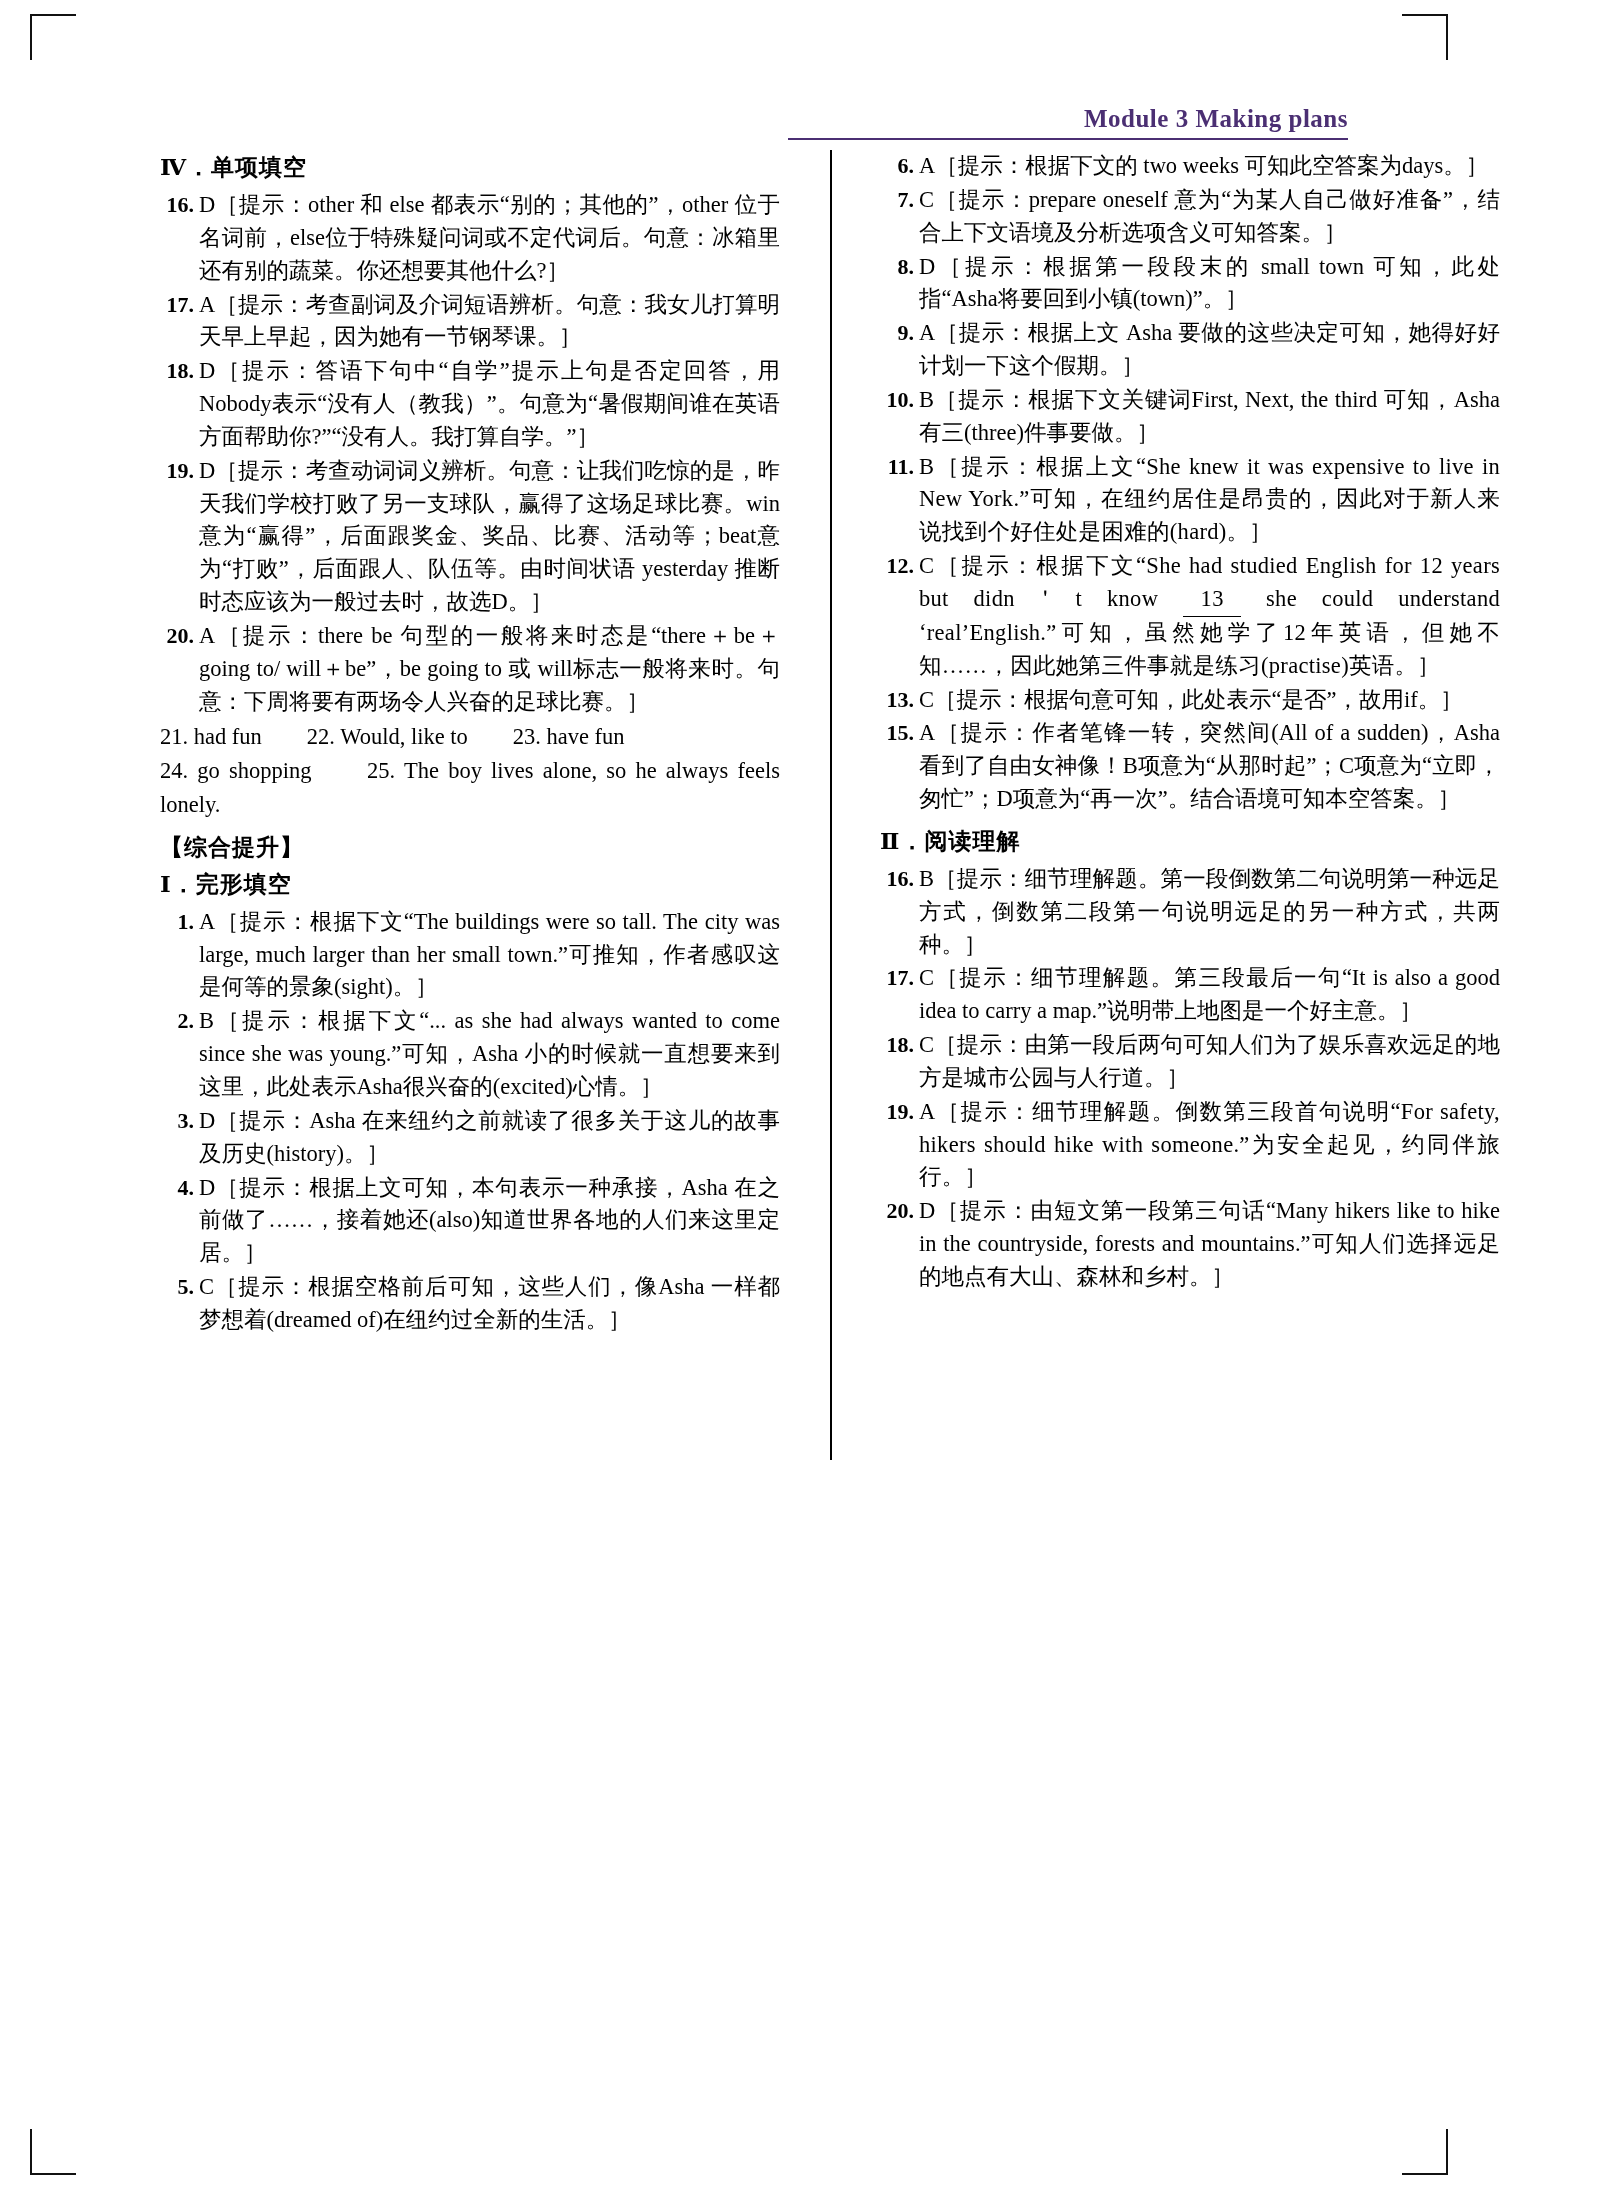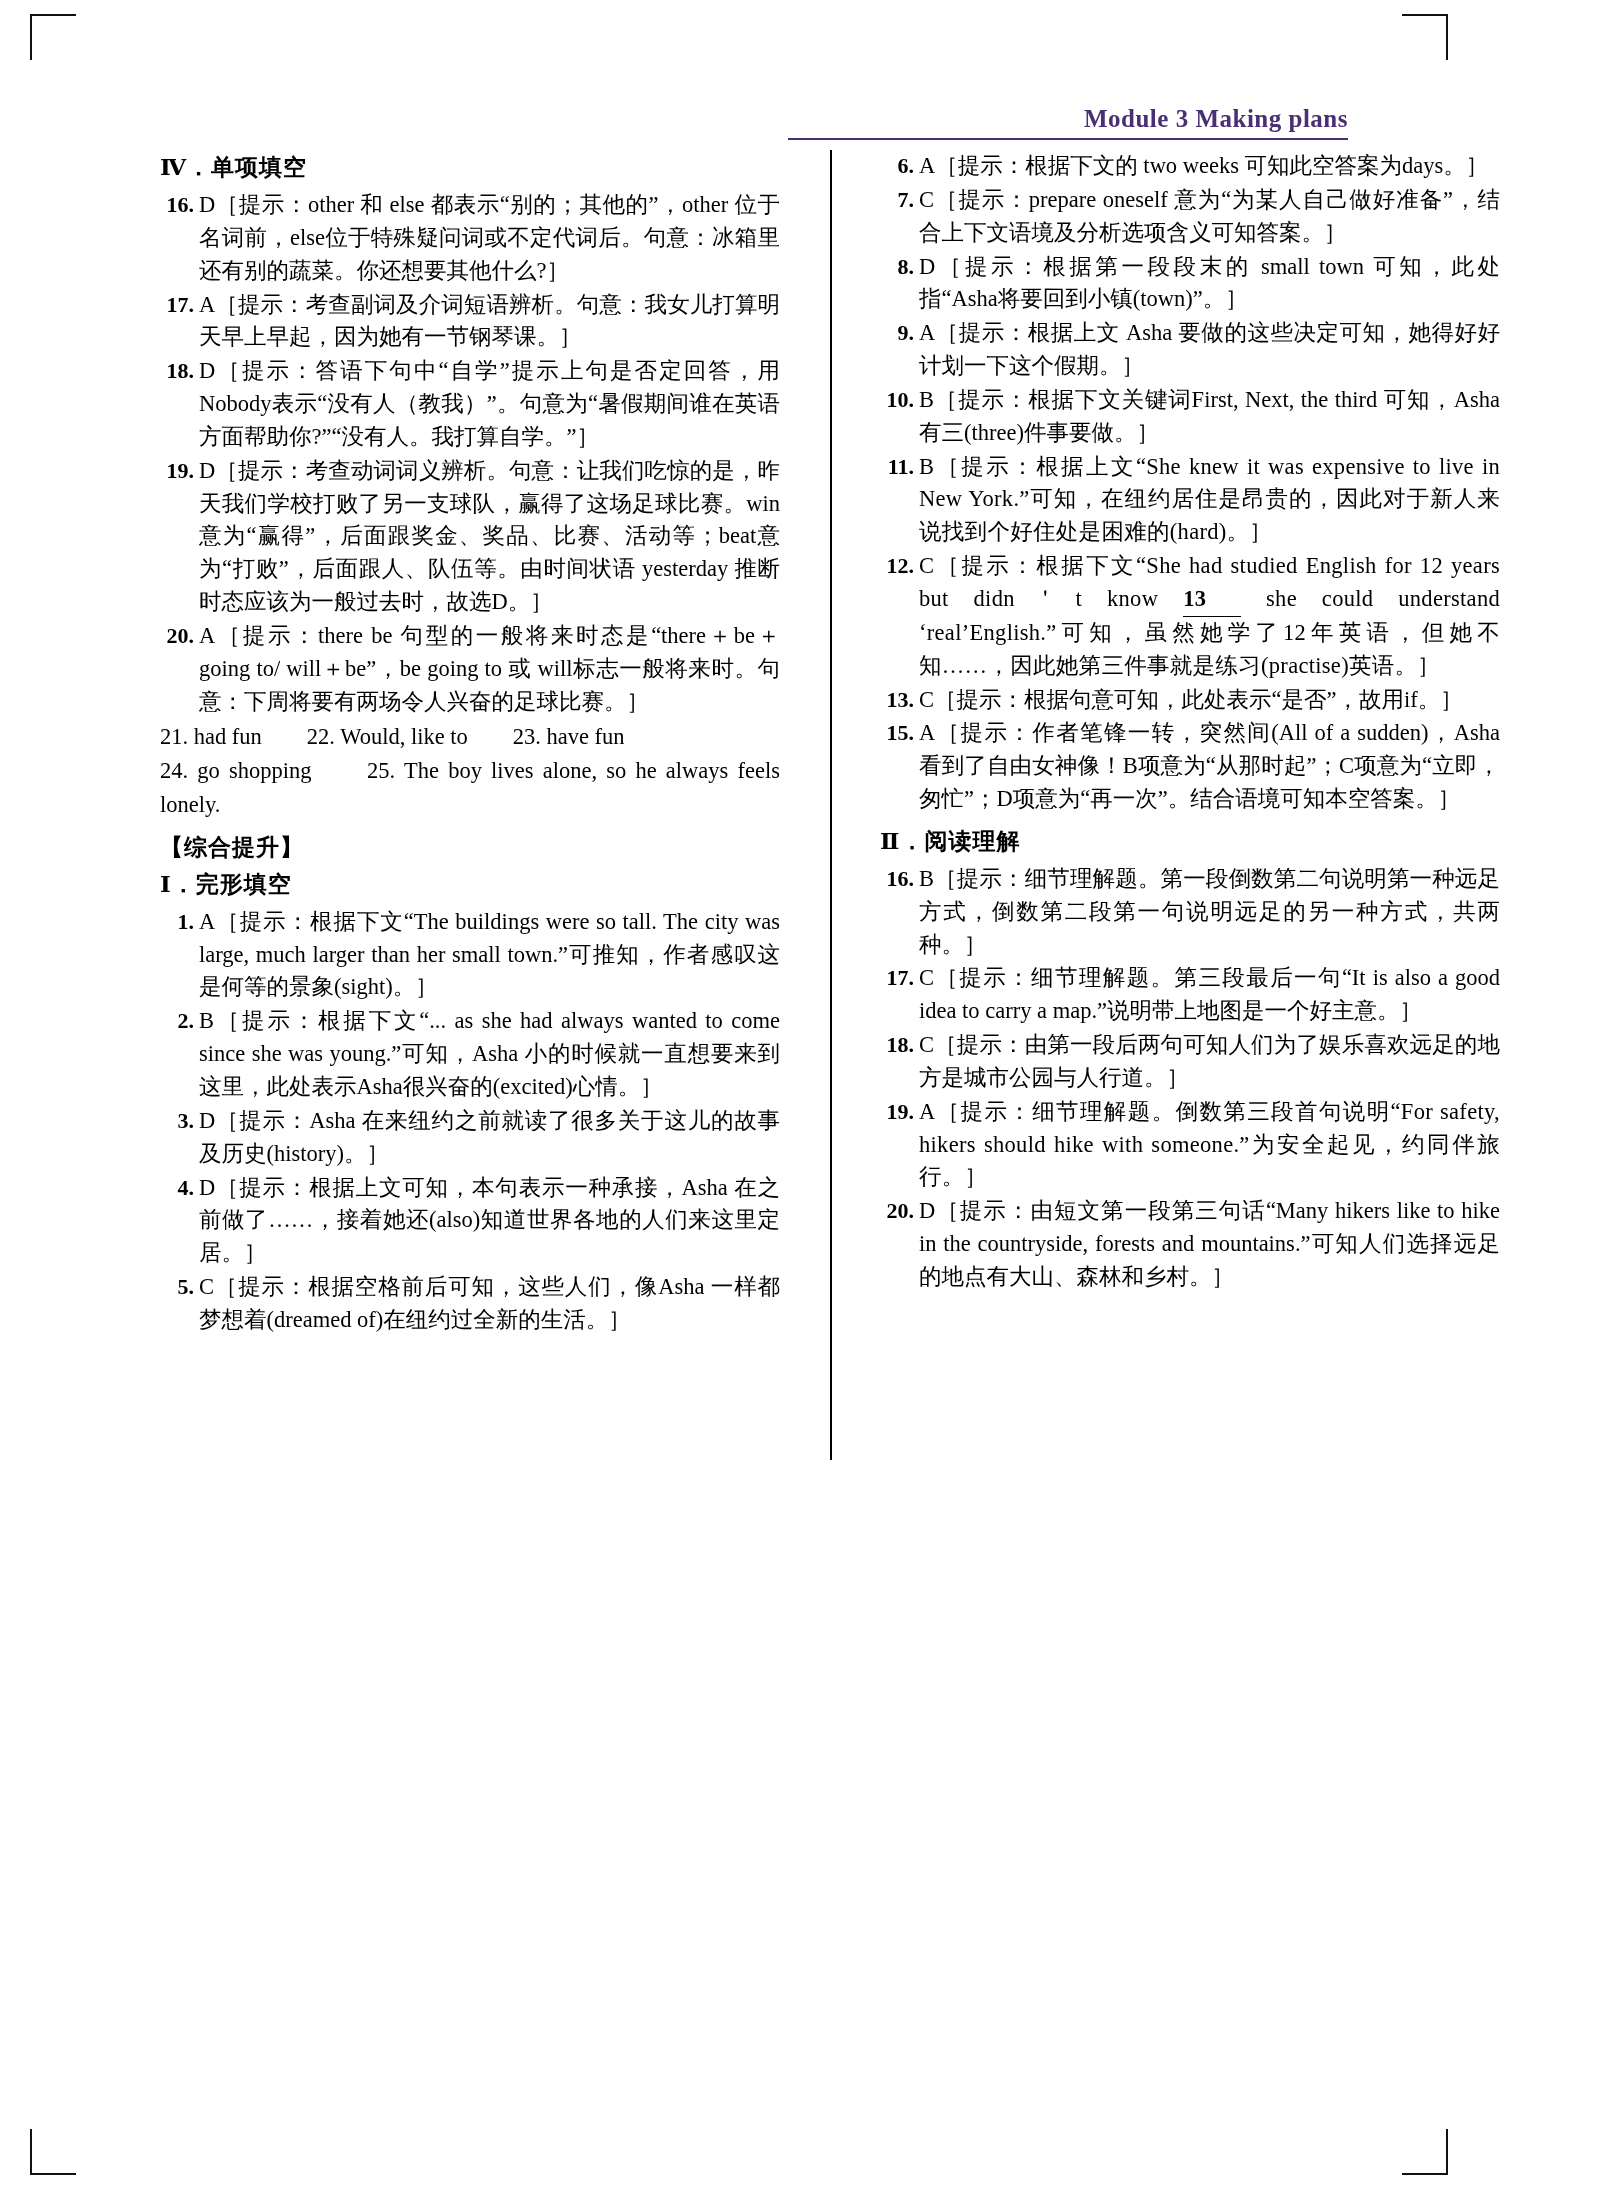--- a/index.html
+++ b/index.html
@@ -116,22 +116,22 @@
     font-size: 22.5px;
     line-height: 1.5;
     text-align: justify;
     margin-bottom: 1px;
   }
 
   .blank-line {
     display: inline-block;
     min-width: 58px;
     border-bottom: 1.5px solid #000;
-    text-align: left;
-    font-weight: bold;
+    text-align: center;
+    font-weight: normal;
   }
 
   
   .wide { letter-spacing: 0.3px; }
 </style>
 </head>
 <body>
 
 <div class="page">
 

